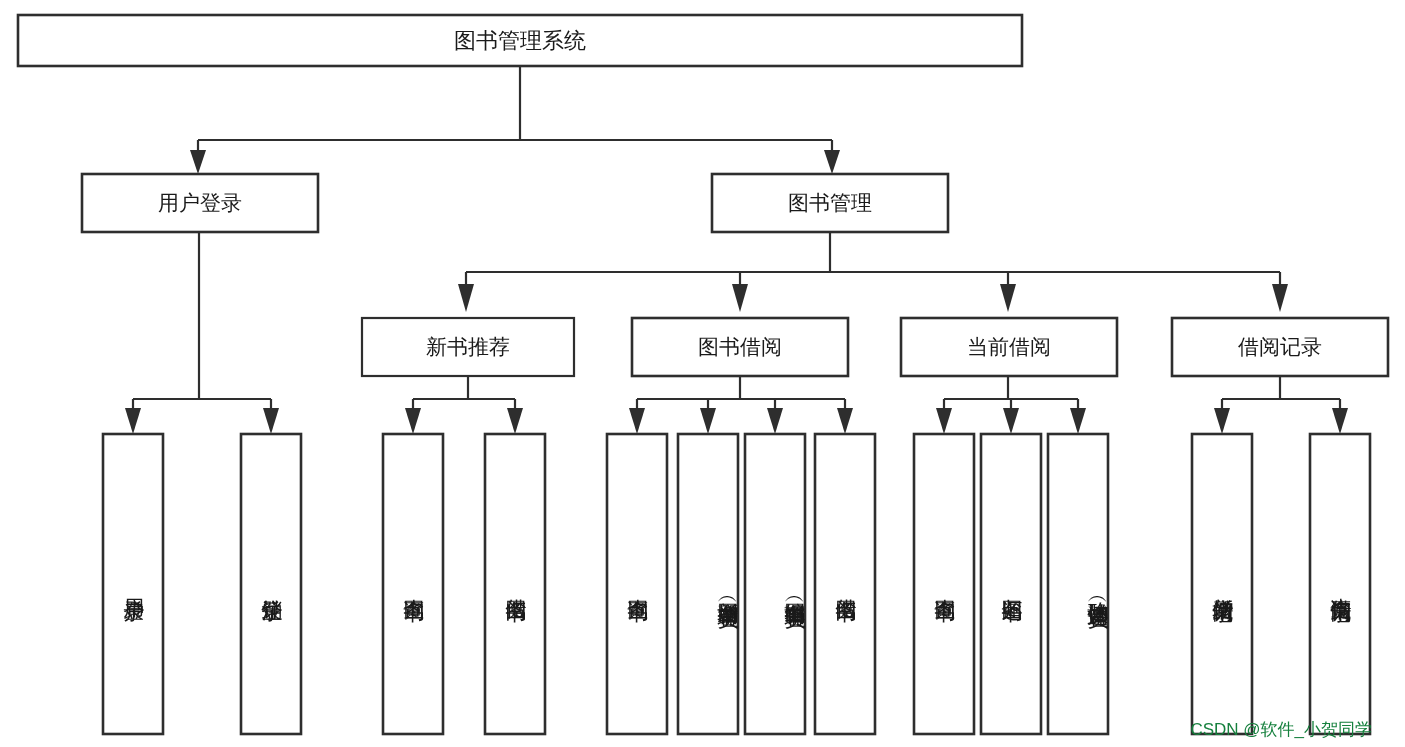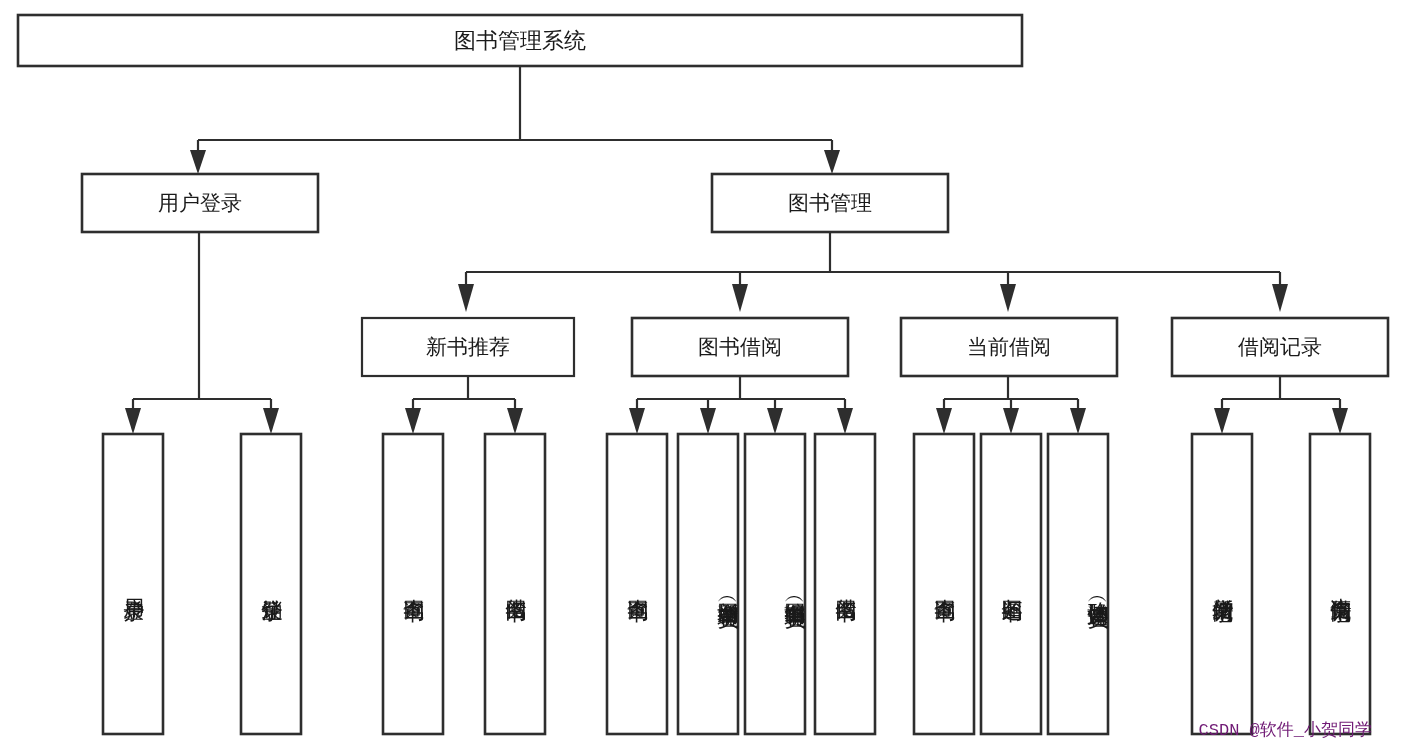--- a/index.html
+++ b/index.html
@@ -73,23 +73,23 @@
     display: flex;
     align-items: center;
     justify-content: center;
     white-space: nowrap;
     pointer-events: none;
   }
   .watermark {
     position: absolute;
     right: 8px;
     bottom: 6px;
-    font-family: Liberation Mono, monospace;
+    font-family: Liberation Sans, sans-serif;
     font-size: 17px;
-    color: #701a75;
+    color: #15803d;
     white-space: nowrap;
   }
 </style>
 </head>
 <body>
 
 <div id="diagram-root">
 
   <svg id="flow" viewBox="0 0 1405 747">
 

